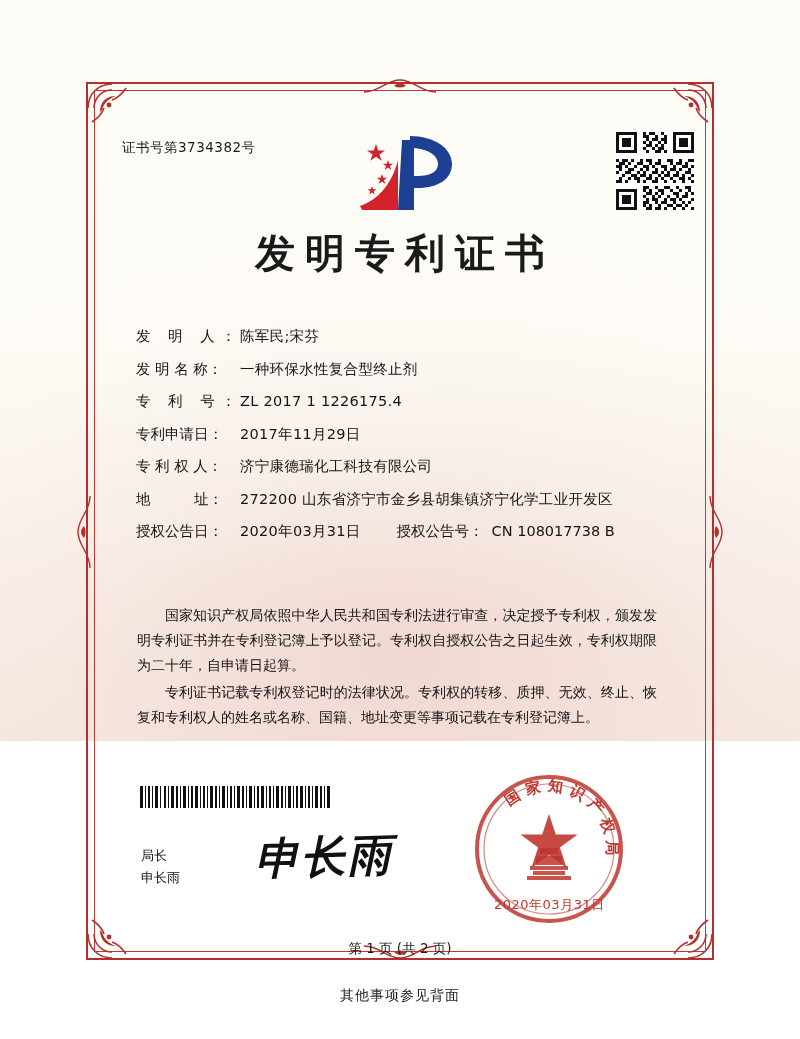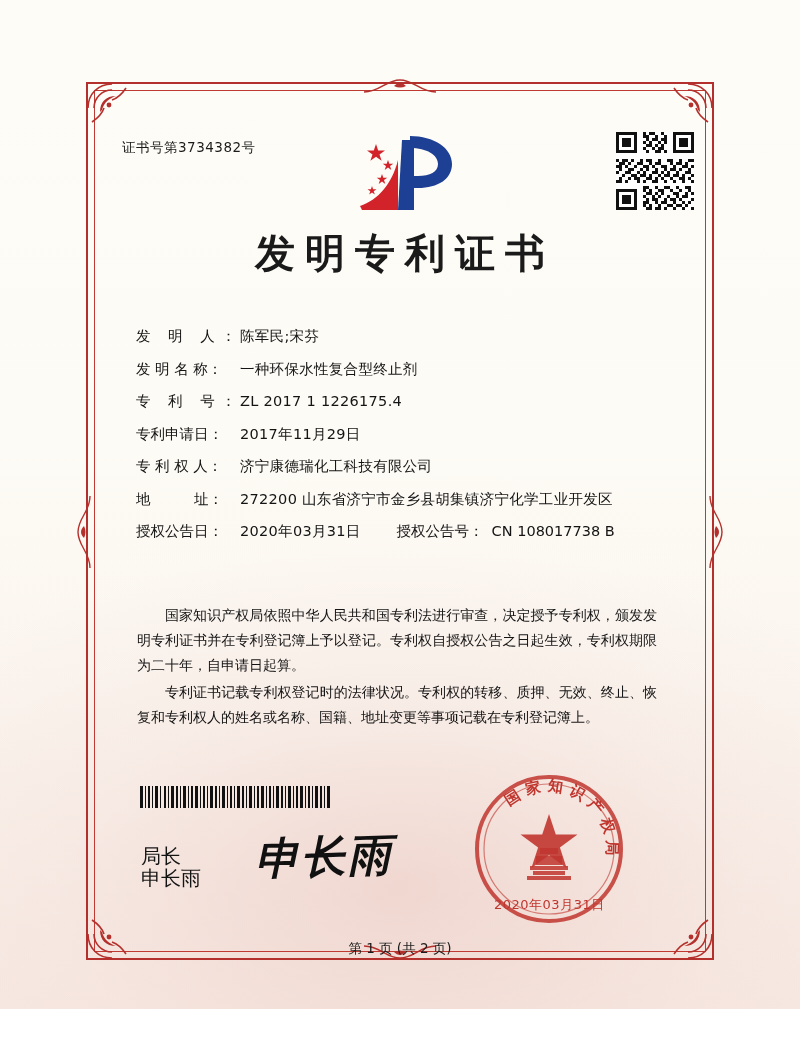--- a/index.html
+++ b/index.html
@@ -9,21 +9,21 @@
   body {
     width: 800px;
     height: 1039px;
     background: #ffffff;
     font-family: "DejaVu Sans", "Liberation Sans", sans-serif;
     overflow: hidden;
   }
   .page {
     position: relative;
     width: 800px;
-    height: 1009px;
+    height: 741px;
     background:
       radial-gradient(ellipse 900px 520px at 50% 88%, rgba(233,197,190,0.55) 0%, rgba(240,218,212,0.28) 38%, rgba(250,243,238,0.05) 66%, rgba(253,251,247,0) 80%),
       linear-gradient(180deg, #fdfcf7 0%, #fdfbf5 45%, #fbf4ee 72%, #f7e9e2 100%);
   }
   
   .border-outer {
     position: absolute;
     left: 86px; top: 82px;
     width: 628px; height: 878px;
     border: 2.5px solid #b4302c;
@@ -141,21 +141,21 @@
   .barcode {
     position: absolute;
     left: 140px; top: 786px;
     width: 190px; height: 22px;
   }
 
   
   .sig-labels {
     position: absolute;
     left: 141px; top: 845px;
-    font-size: 20px;
+    font-size: 13px;
     line-height: 22px;
     color: #141414;
     font-family: Liberation Serif, serif;
   }
   .sig-script {
     position: absolute;
     left: 255px; top: 828px;
     font-size: 44px;
     color: #111;
     font-family: "DejaVu Serif", "Liberation Serif", serif;
@@ -568,14 +568,15 @@
         <rect x="70" y="78" width="18" height="6"></rect>
       </g>
       <text font-family="DejaVu Sans, Liberation Sans, sans-serif" font-size="15" font-weight="bold" fill="#c0362f" letter-spacing="6">
         <textPath href="#sealArc" startOffset="13%">国家知识产权局</textPath>
       </text>
     </svg>
   </div>
   <div class="seal-date">2020年03月31日</div>
 
   <div class="page-num">第 1 页 (共 2 页)</div>
+  <div class="back-note">其他事项参见背面</div>
 
 </div>
 
 </body></html>

